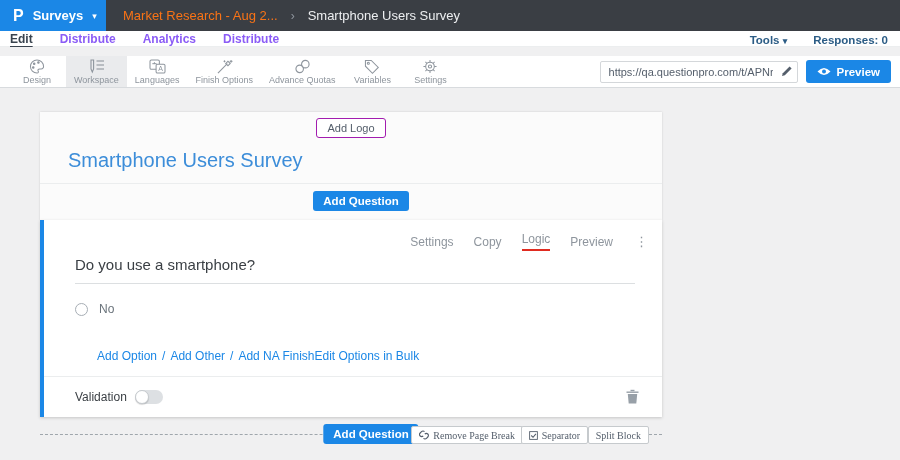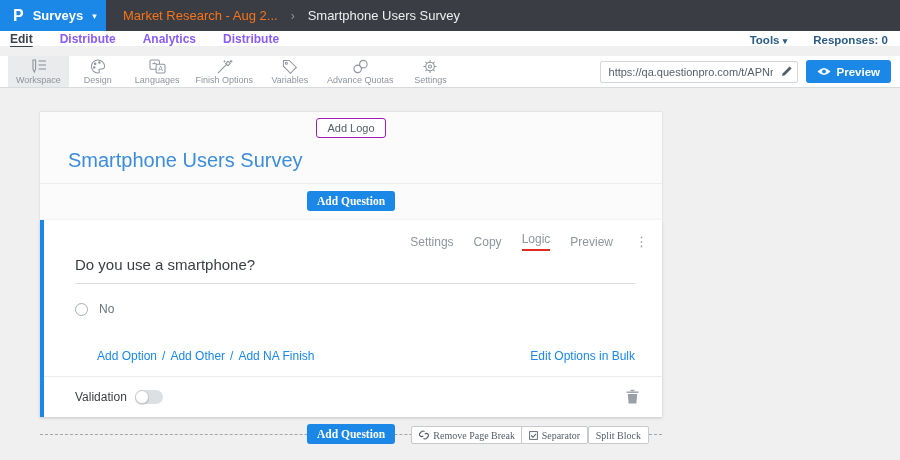--- a/index.html
+++ b/index.html
@@ -44,33 +44,33 @@
   .main { position:absolute; top:88px; left:0; width:900px; height:372px; background:#F0F0F1; }
   .qnum { position:absolute; left:12px; top:170px; font-size:13px; color:#545E6B;margin-left:32px; }
   .card { position:absolute; left:40px; top:24px; width:622px; }
 
   .card-top { background:#FBFBFB; box-shadow:0 0 2px rgba(0,0,0,.15); }
   .add-logo-row { text-align:center; padding-top:6px; }
   .btn-outline { background:#fff; border:1px solid #a21caf; border-radius:3px; color:#545E6B; font-size:11px; padding:3px 10px; cursor:pointer; font-family:inherit; }
   .survey-title { color:#3C8DD9; font-size:20px; padding:11px 0 11px 28px; cursor:text; }
   .hr { border-top:1px solid #EBEDEE; }
   .addq-row { text-align:center; padding:7px 0 9px; }
-  .btn-primary { background:#1B87E6; border:none; border-radius:3px; color:#fff; font-size:11.5px; font-weight:700; padding:4px 10px; cursor:pointer; font-family:Liberation Serif, serif; }
+  .btn-primary { background:#1B87E6; border:none; border-radius:3px; color:#fff; font-size:11.5px; font-weight:700; padding:4px 10px; cursor:pointer; font-family:Liberation Sans, sans-serif;margin-left:20px; }
 
   .qblock { background:#fff; border-left:4px solid #1B87E6; box-shadow:0 1px 3px rgba(0,0,0,.18); }
   .tabs-row { display:flex; justify-content:flex-end; align-items:center; gap:20px; padding:12px 14px 0 0; }
   .tab { font-size:12px; color:#8E959D; cursor:pointer; }
   .tab.active { border-bottom:2px solid #E02B20; padding-bottom:3px; }
   .kebab { font-size:13px; color:#8E959D; cursor:pointer; margin-left:2px; line-height:1; }
   .qtext { margin:5px 27px 0 31px; padding-bottom:10px; border-bottom:1px solid #DCDFE1; font-size:15px; color:#3A3F44; cursor:text; }
   .options { padding:18px 0 0 31px; }
   .opt-row { display:flex; align-items:center; gap:11px; margin-bottom:15px; cursor:pointer; }
   .radio { width:13px; height:13px; border:1px solid #A7AEB5; border-radius:50%; background:#fff; flex:none; }
   .opt-label { font-size:12px; color:#6A737B; }
-  .links-row { display:flex; justify-content:space-between; padding:3px 27px 13px 53px; font-size:12px;margin-top:30px; }
+  .links-row { display:flex; justify-content:flex-start; padding:3px 27px 13px 53px; font-size:12px;margin-top:30px; }
   .opt-links { display:inline-flex; gap:5px; color:#1B87E6; }
   .opt-links span { cursor:pointer; }
   .bulk-link { color:#1B87E6; cursor:pointer; }
   .validation-row { display:flex; align-items:center; gap:8px; padding:12px 23px 13px 31px; border-top:1px solid #EBEDEE; }
   .validation-label { font-size:12px; color:#3A3F44; }
   .toggle { position:relative; width:28px; height:14px; background:#DDE0E3; border-radius:7px; cursor:pointer; flex:none; }
   .toggle .knob { position:absolute; left:0; top:0; width:14px; height:14px; background:#fff; border:1px solid #C6CACE; border-radius:50%; box-shadow:0 1px 1px rgba(0,0,0,.15); }
   .trash { margin-left:auto; cursor:pointer; line-height:0; }
 
   .card-footer { position:relative; height:36px; }
@@ -106,37 +106,37 @@
       <a class="nav-link">Analytics</a>
       <a class="nav-link">Distribute</a>
     </div>
     <div class="subnav-right">
       <span class="item"><span>Tools</span> <span class="caret" style="color:#2B5C85;">▾</span></span>
       <span class="item">Responses: 0</span>
     </div>
   </div>
 
   <div class="toolbar">
+    <div class="tool">
+      <svg width="16" height="15" viewBox="0 0 16 16" fill="none" stroke="#8E959D" stroke-width="1.1">
+          <path d="M8 1 a7 7 0 1 0 0 14 c1.6 0 1.8-1.2 1.2-2.2 -0.6-1 0-2.2 1.6-2.2 h1.7 a2.5 2.5 0 0 0 2.5-2.6 A7 7 0 0 0 8 1 Z"></path>
+          <circle cx="5" cy="5" r="0.8" fill="#8E959D"></circle>
+          <circle cx="9.5" cy="3.8" r="0.8" fill="#8E959D"></circle>
+          <circle cx="4" cy="9" r="0.8" fill="#8E959D"></circle>
+        </svg>
+      <span class="tool-label">Design</span>
+    </div>
     <div class="tool active">
       <svg width="18" height="15" viewBox="0 0 18 15" fill="none" stroke="#8E959D" stroke-width="1.1">
           <path d="M4 1 L4 10 L5.3 13 L6.6 10 L6.6 1 Z"></path>
           <line x1="9.5" y1="2" x2="17" y2="2"></line>
           <line x1="9.5" y1="6" x2="17" y2="6"></line>
           <line x1="9.5" y1="10" x2="17" y2="10"></line>
         </svg>
       <span class="tool-label">Workspace</span>
-    </div>
-    <div class="tool">
-      <svg width="16" height="15" viewBox="0 0 16 16" fill="none" stroke="#8E959D" stroke-width="1.1">
-          <path d="M8 1 a7 7 0 1 0 0 14 c1.6 0 1.8-1.2 1.2-2.2 -0.6-1 0-2.2 1.6-2.2 h1.7 a2.5 2.5 0 0 0 2.5-2.6 A7 7 0 0 0 8 1 Z"></path>
-          <circle cx="5" cy="5" r="0.8" fill="#8E959D"></circle>
-          <circle cx="9.5" cy="3.8" r="0.8" fill="#8E959D"></circle>
-          <circle cx="4" cy="9" r="0.8" fill="#8E959D"></circle>
-        </svg>
-      <span class="tool-label">Design</span>
     </div>
     <div class="tool">
       <svg width="17" height="15" viewBox="0 0 18 16" fill="none" stroke="#8E959D" stroke-width="1.1">
           <rect x="1" y="1" width="10" height="10" rx="1.5"></rect>
           <rect x="7.5" y="5.5" width="9.5" height="9.5" rx="1.5" fill="#fff"></rect>
           <text x="12.2" y="13" font-size="7.5" fill="#8E959D" stroke="none" text-anchor="middle" font-family="inherit">A</text>
           <line x1="3.5" y1="5" x2="8" y2="5"></line>
           <line x1="5.7" y1="3.5" x2="5.7" y2="5"></line>
         </svg>
       <span class="tool-label">Languages</span>
@@ -146,32 +146,32 @@
           <line x1="2" y1="15" x2="12" y2="5"></line>
           <rect x="11" y="3.2" width="3.4" height="3.4" transform="rotate(45 12.7 4.9)"></rect>
           <line x1="16" y1="1" x2="16" y2="4"></line>
           <line x1="14.5" y1="2.5" x2="17.5" y2="2.5"></line>
           <line x1="9" y1="1.5" x2="9" y2="3.5"></line>
           <line x1="8" y1="2.5" x2="10" y2="2.5"></line>
         </svg>
       <span class="tool-label">Finish Options</span>
     </div>
     <div class="tool">
+      <svg width="17" height="15" viewBox="0 0 18 16" fill="none" stroke="#8E959D" stroke-width="1.2">
+          <circle cx="6" cy="10.5" r="4"></circle>
+          <circle cx="12" cy="5.5" r="4"></circle>
+        </svg>
+      <span class="tool-label">Advance Quotas</span>
+    </div>
+    <div class="tool">
       <svg width="16" height="15" viewBox="0 0 17 16" fill="none" stroke="#8E959D" stroke-width="1.1">
           <path d="M1.5 1.5 h6.2 l7.5 7.5 -6.2 6.2 -7.5 -7.5 Z"></path>
           <circle cx="4.6" cy="4.6" r="1.1"></circle>
         </svg>
       <span class="tool-label">Variables</span>
-    </div>
-    <div class="tool">
-      <svg width="17" height="15" viewBox="0 0 18 16" fill="none" stroke="#8E959D" stroke-width="1.2">
-          <circle cx="6" cy="10.5" r="4"></circle>
-          <circle cx="12" cy="5.5" r="4"></circle>
-        </svg>
-      <span class="tool-label">Advance Quotas</span>
     </div>
     <div class="tool">
       <svg width="16" height="15" viewBox="0 0 16 16" fill="none" stroke="#8E959D" stroke-width="1.1">
           <circle cx="8" cy="8" r="4.6"></circle>
           <circle cx="8" cy="8" r="1.7"></circle>
           <line x1="8" y1="1" x2="8" y2="3.4"></line>
           <line x1="8" y1="12.6" x2="8" y2="15"></line>
           <line x1="1" y1="8" x2="3.4" y2="8"></line>
           <line x1="12.6" y1="8" x2="15" y2="8"></line>
           <line x1="3.1" y1="3.1" x2="4.8" y2="4.8"></line>

